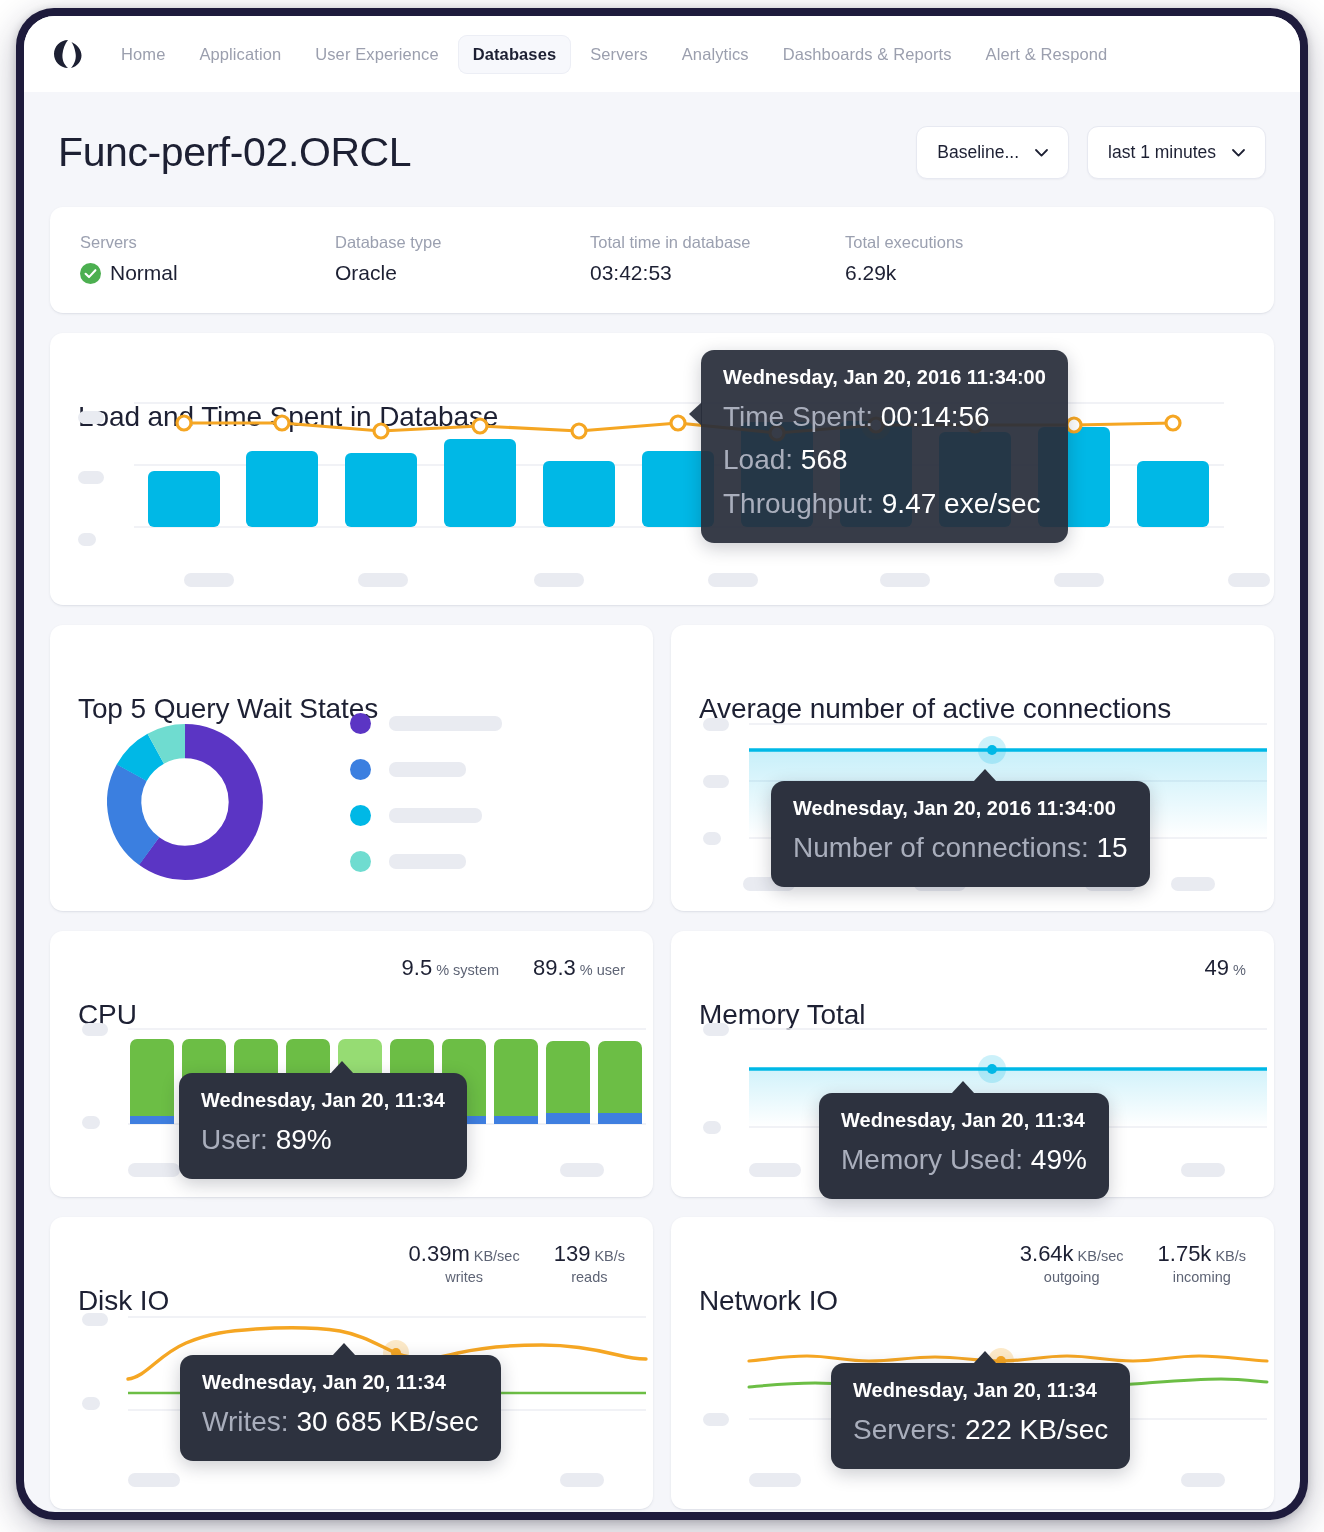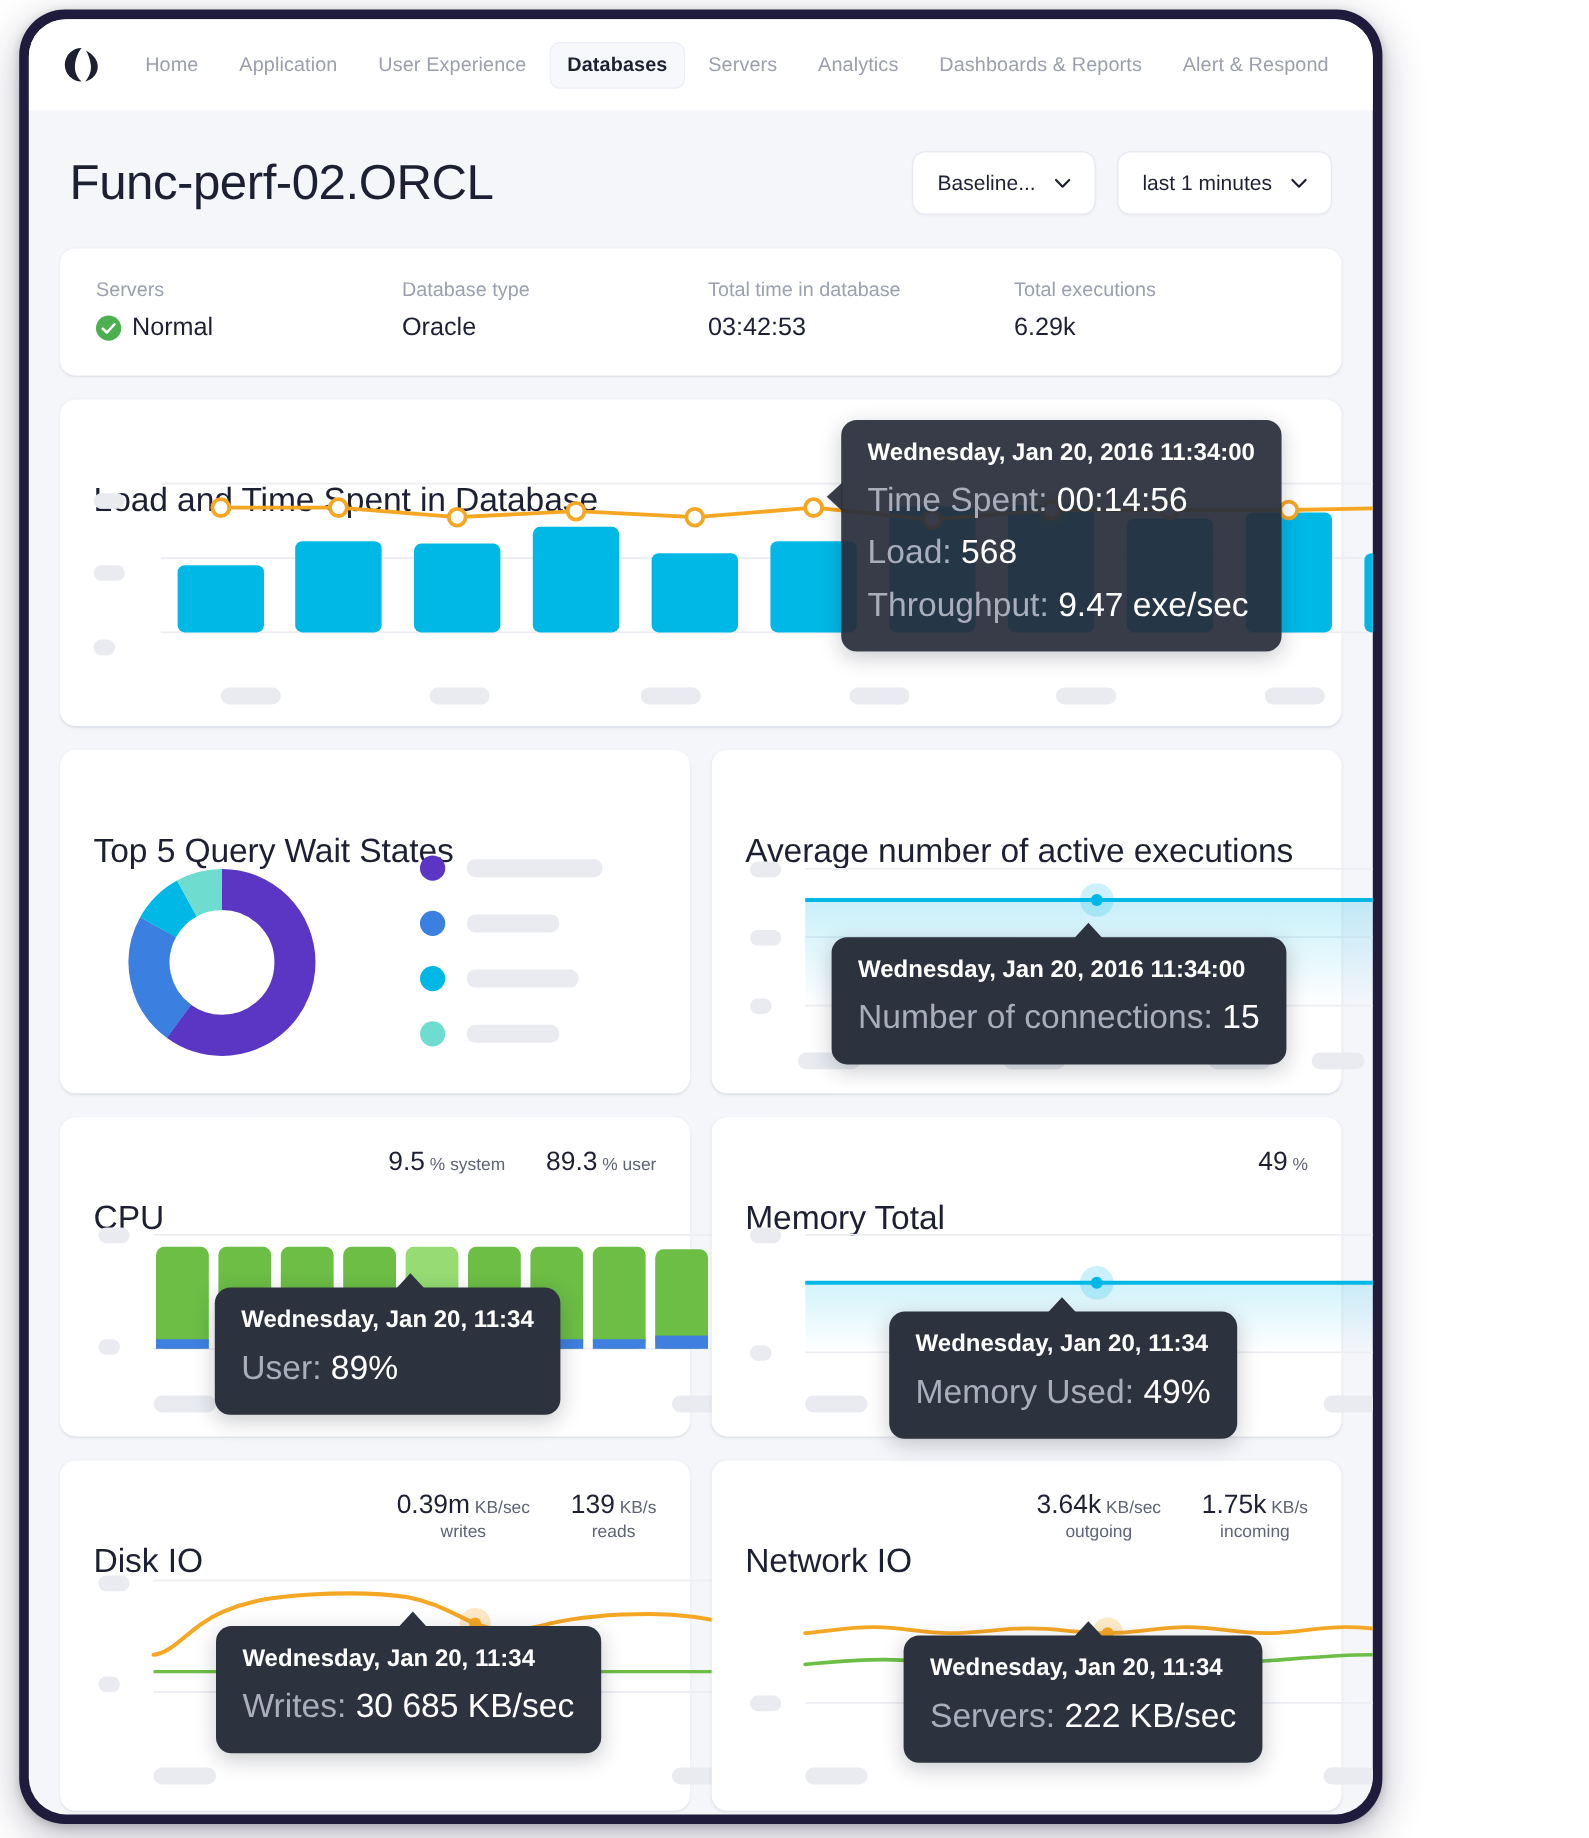--- a/index.html
+++ b/index.html
@@ -4,21 +4,21 @@
 <style>
   * { box-sizing: border-box; margin: 0; padding: 0; }
   html, body {
     width: 1324px; height: 1532px;
     background: #ffffff;
     font-family: "Liberation Sans", sans-serif;
     overflow: hidden;
   }
   #frame {
     position: absolute; left: 16px; top: 8px;
-    width: 1136px; height: 1512px;
+    width: 1292px; height: 1512px;
     border-radius: 38px;
     background: #1e1b3c;
     padding: 8px;
     box-shadow: 0 10px 34px rgba(30,27,60,.30), 0 2px 8px rgba(0,0,0,.18);
   }
   #screen {
     width: 100%; height: 100%;
     border-radius: 31px;
     background: #f5f6fa;
     overflow: hidden;
@@ -303,21 +303,21 @@
           </div>
           <div class="legend-row">
             <span class="legend-dot" style="background:#6fdcd0"></span>
             <span class="pill" style="width:77px;height:15px;"></span>
           </div>
         </div>
       </div>
 
       <div class="card conn-card">
         <div class="panel-head">
-          <div class="panel-title">Average number of active executions</div>
+          <div class="panel-title">Average number of active connections</div>
         </div>
         <span class="pill" style="position:absolute;left:32px;top:93px;width:26px;height:13px;"></span>
         <span class="pill" style="position:absolute;left:32px;top:150px;width:26px;height:13px;"></span>
         <span class="pill" style="position:absolute;left:32px;top:207px;width:18px;height:13px;"></span>
         <span class="pill" style="position:absolute;left:72px;bottom:20px;width:52px;height:14px;"></span>
         <span class="pill" style="position:absolute;left:243px;bottom:20px;width:52px;height:14px;"></span>
         <span class="pill" style="position:absolute;left:414px;bottom:20px;width:52px;height:14px;"></span>
         <span class="pill" style="position:absolute;left:500px;bottom:20px;width:44px;height:14px;"></span>
 
         <svg style="position:absolute;left:78px;top:94px;" width="518" height="125" viewBox="0 0 518 125">

